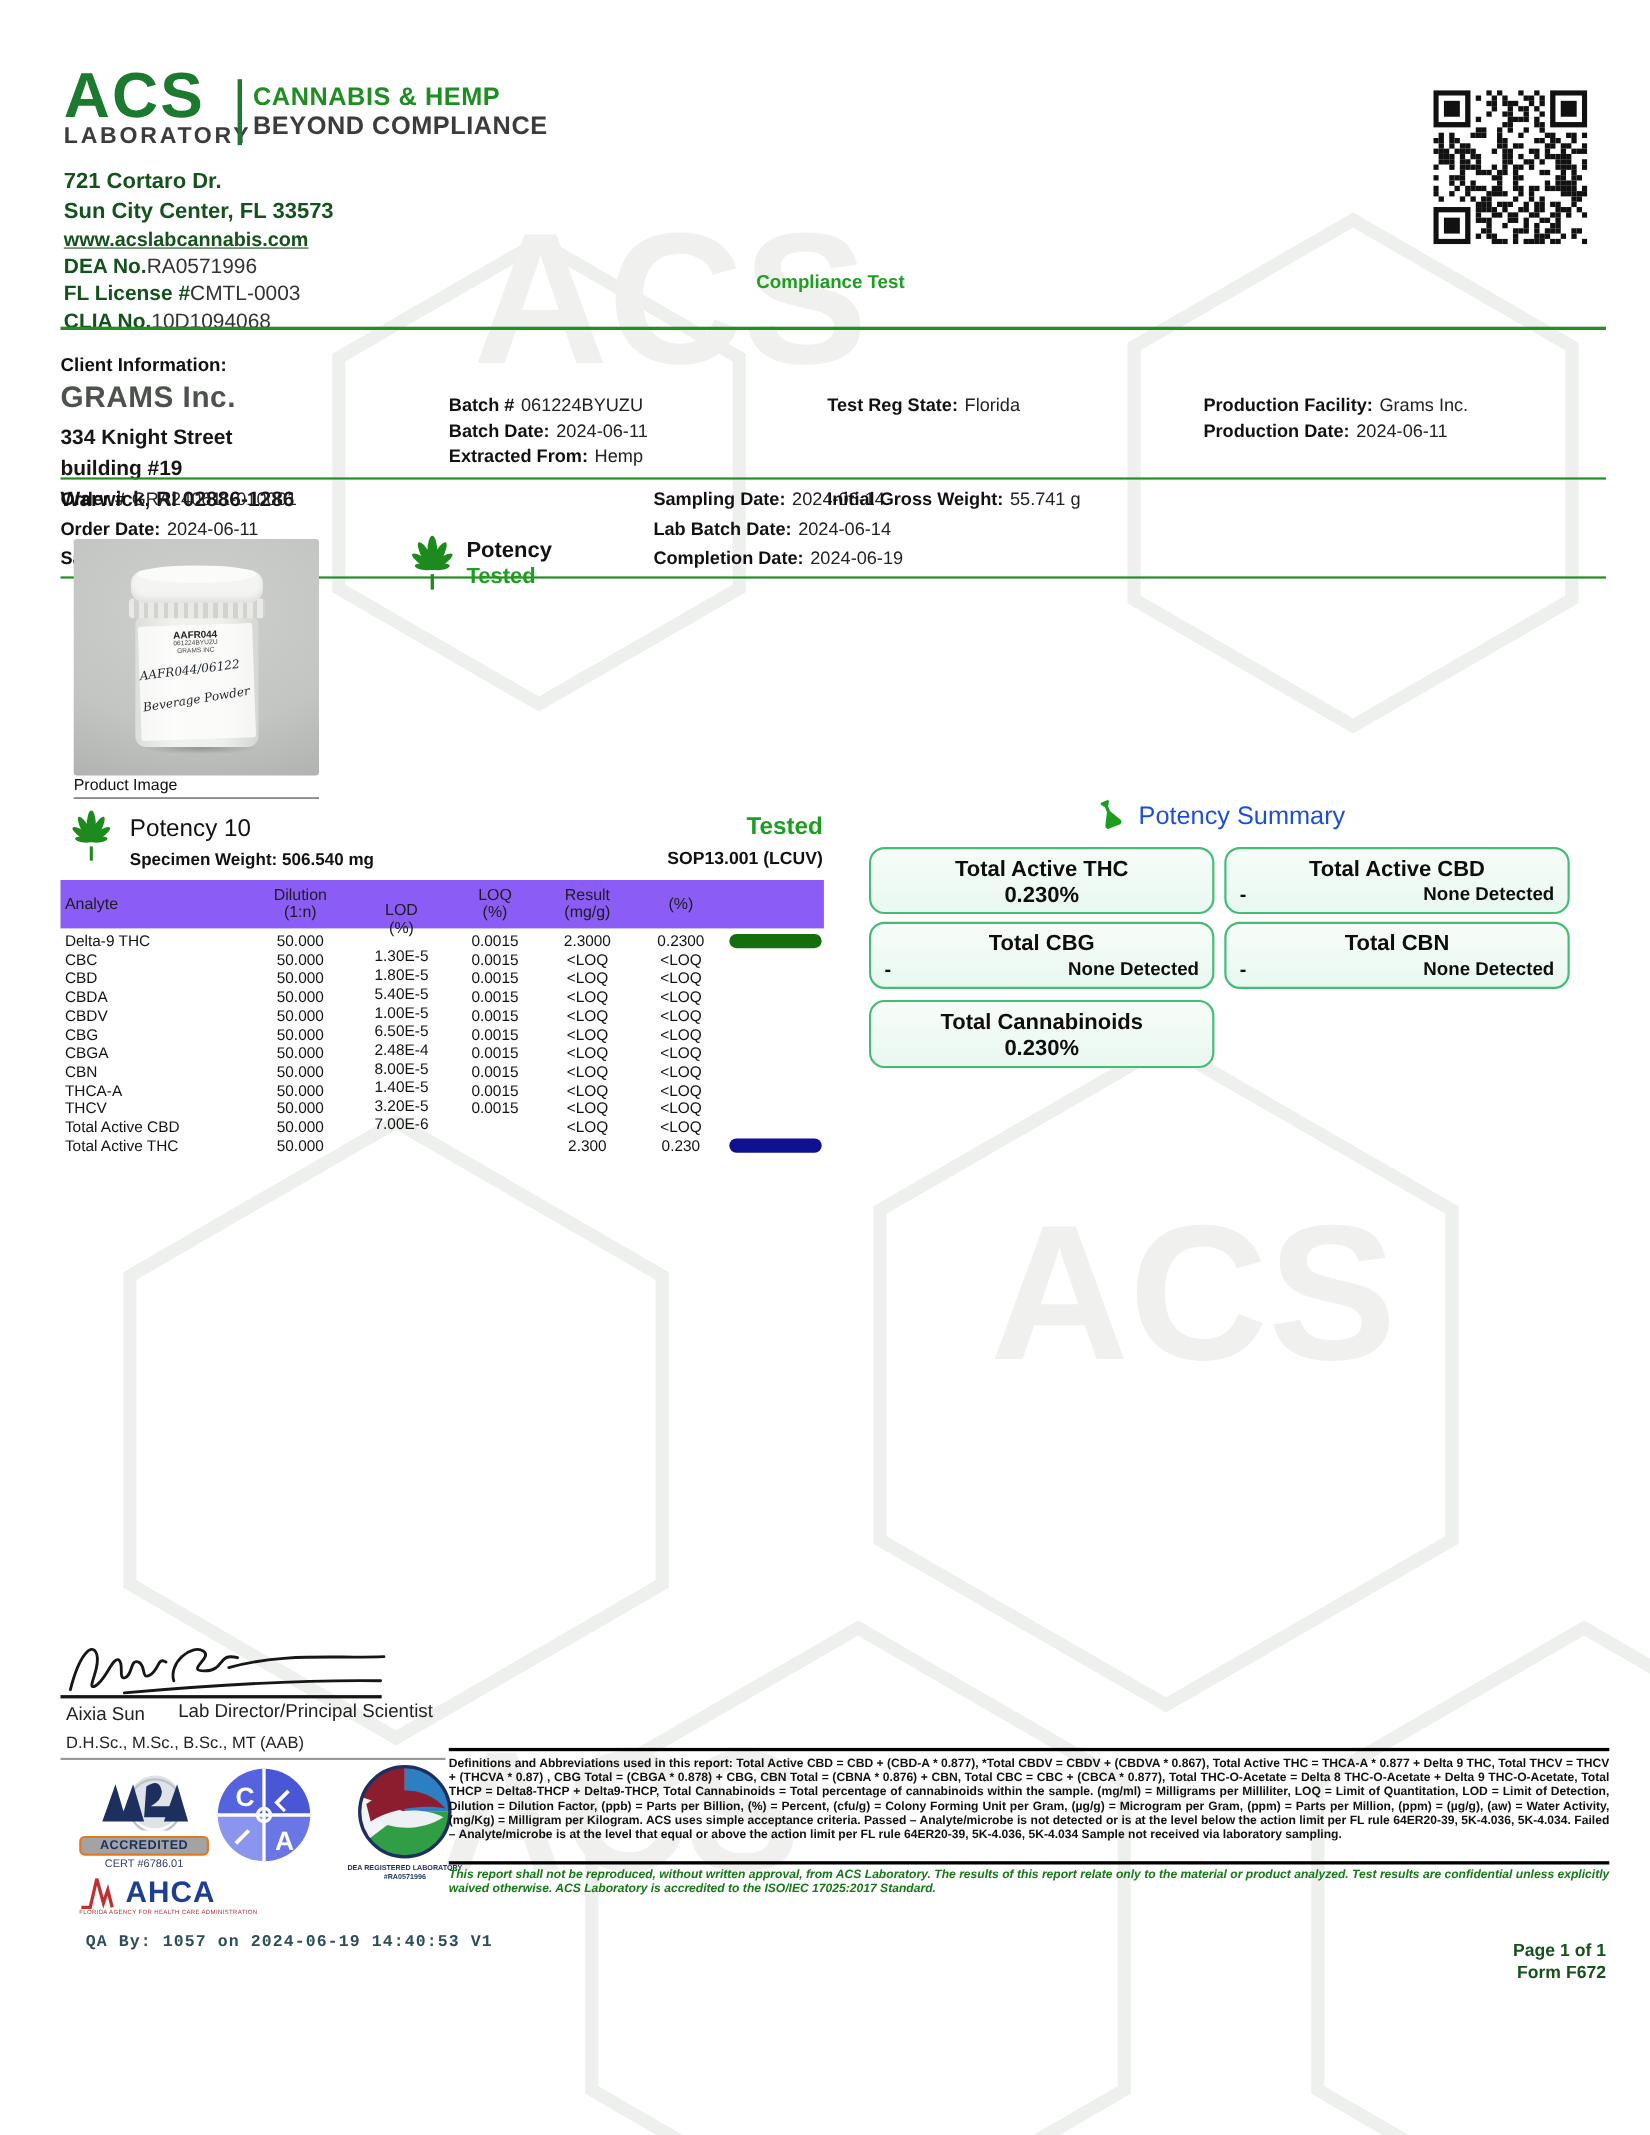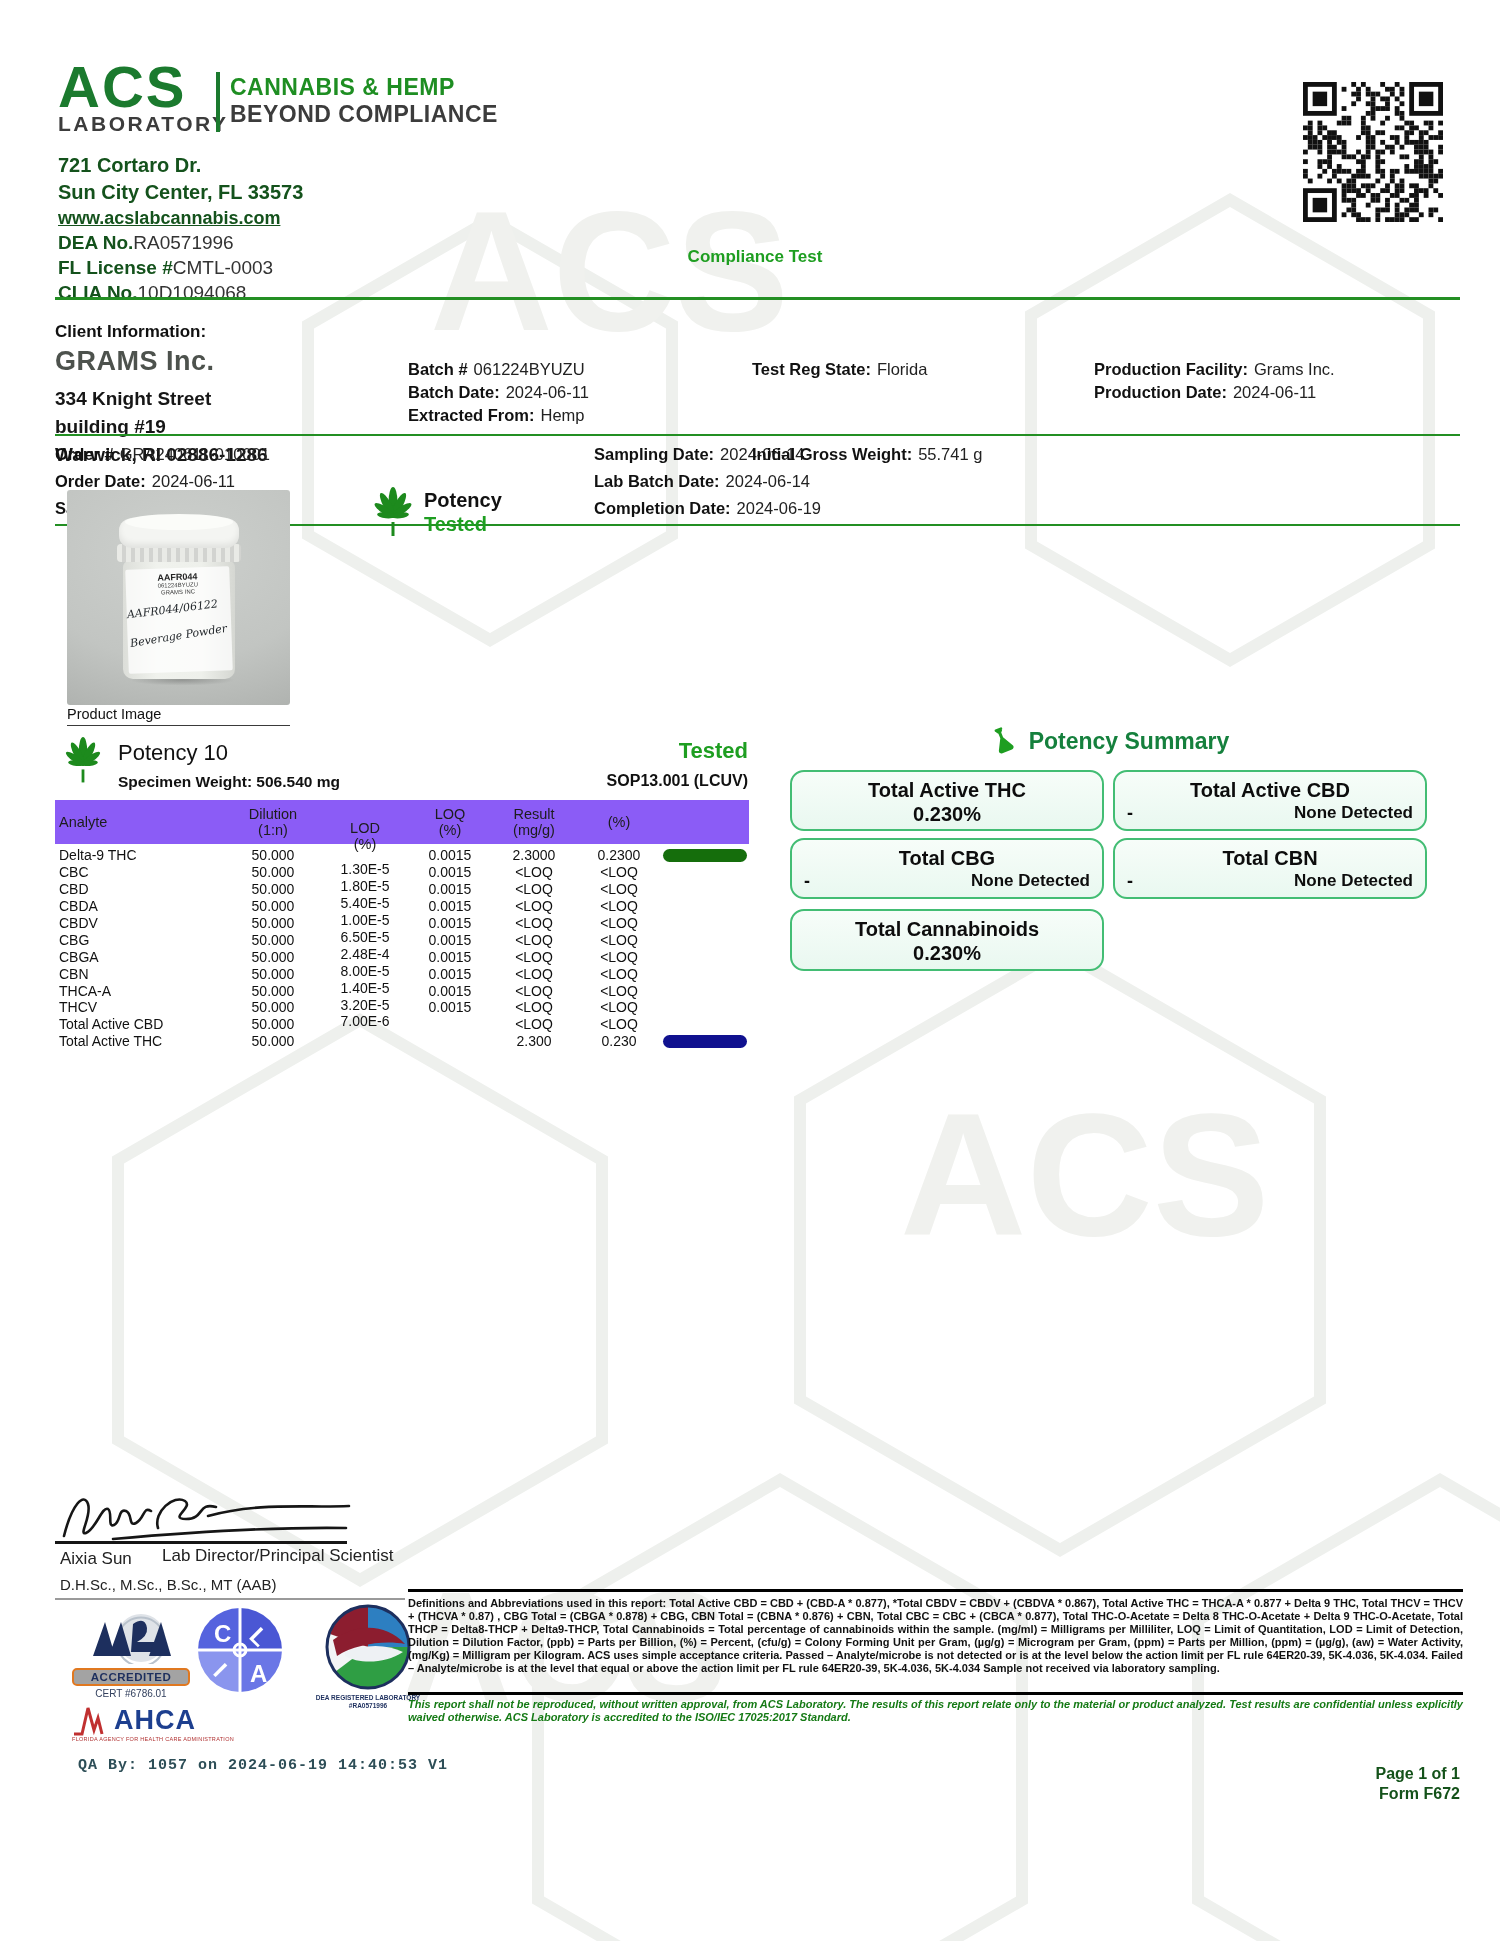--- a/index.html
+++ b/index.html
@@ -58,21 +58,21 @@
   .thead{display:flex;background:#8b5cf6;align-items:center;height:44px;font-size:14.5px;color:#1c1c1c;}
   .thead .cell div{line-height:16px;}
   .cell{box-sizing:border-box;text-align:center;}
   .c0{width:170px;text-align:left;padding-left:4px;}
   .c1{width:96px;}.c2{width:88px;margin-top:28px;}.c3{width:82px;}.c4{width:86px;}.c5{width:84px;}.c6{width:88px;}
   .trow{display:flex;height:16.9px;align-items:center;font-size:14px;color:#111;}
   .bar-pill{width:84px;height:13px;border-radius:7px;margin:0 auto;}
   .bar-green{background:#156e0c;}
   .bar-navy{background:#10118f;}
   
-  .sum-title{font-size:23px;font-weight:700;color:#15803d;}
+  .sum-title{font-size:23px;font-weight:400;color:#1d4ed8;}
   .card{position:absolute;box-sizing:border-box;width:314px;height:61px;border:2.5px solid #43bd74;border-radius:14px;
         background:linear-gradient(#f7fdf9,#e9f8f0);padding:7px 12px 5px 12px;}
   .card-title{font-size:20px;font-weight:800;color:#0d0d0d;text-align:center;line-height:23px;}
   .card-value{font-size:20px;font-weight:800;color:#0d0d0d;text-align:center;line-height:24px;}
   .card-nd{display:flex;justify-content:space-between;align-items:flex-end;line-height:22px;}
   .card-dash{font-size:18px;font-weight:800;color:#0d0d0d;}
   .card-ndv{font-size:17px;font-weight:800;color:#0d0d0d;}
   
   .sig-line{height:2.5px;background:#161616;}
   .sig-name{font-size:17px;color:#222;}

